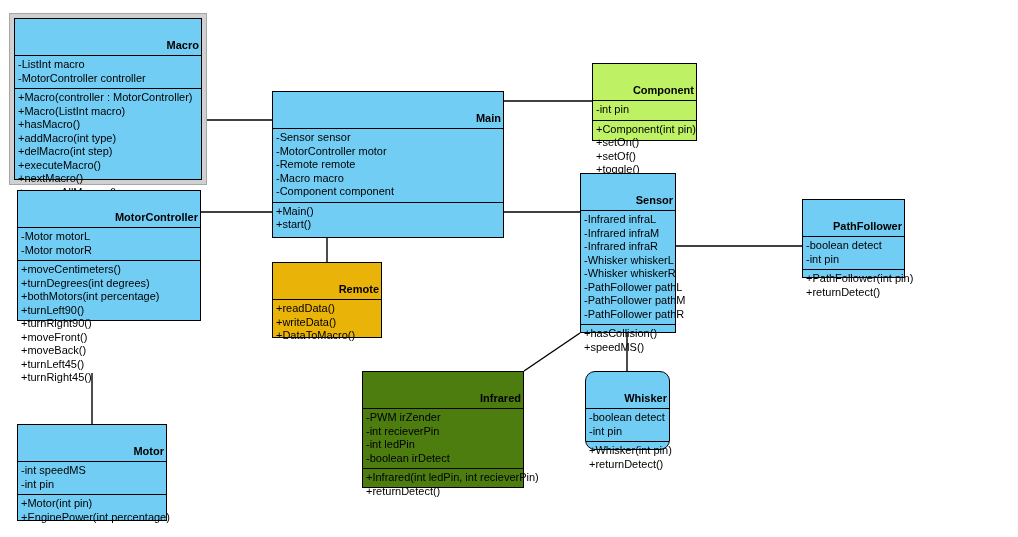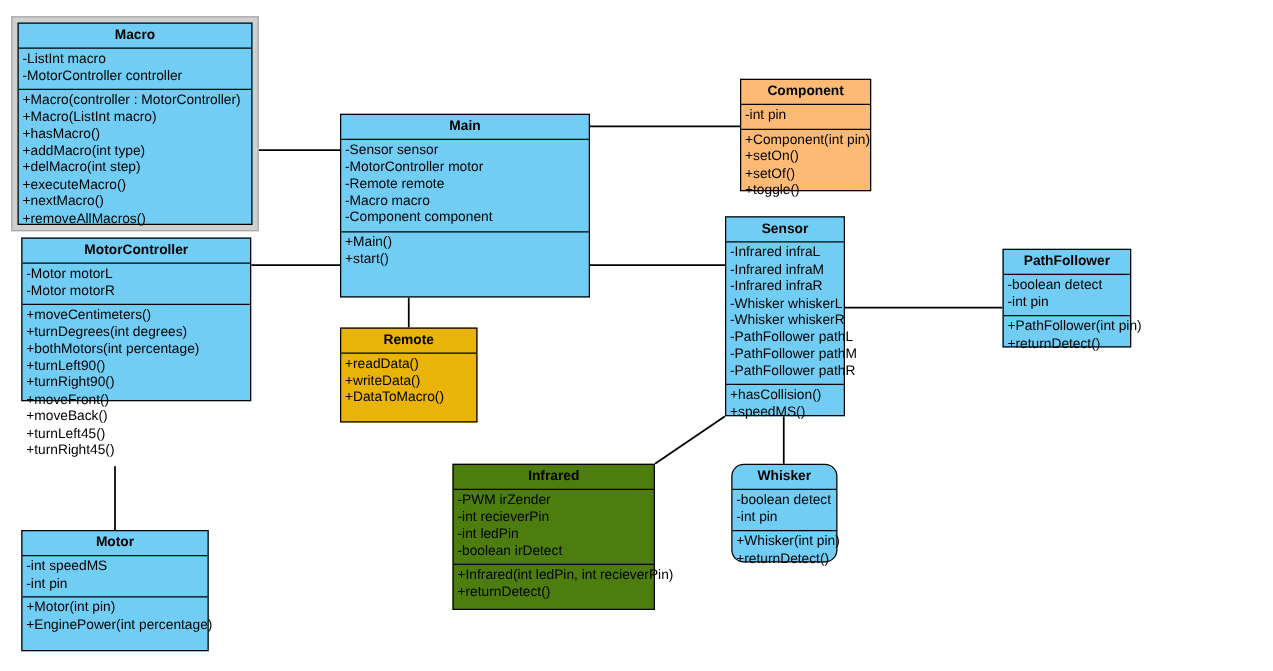--- a/index.html
+++ b/index.html
@@ -25,25 +25,25 @@
   
   .uml-class {
     position: absolute;
     box-sizing: border-box;
     background: #72cdf4;
     border: 1px solid #000000;
     z-index: 3;
   }
   .uml-title {
     box-sizing: border-box;
-    text-align: center;
+    text-align: right;
     font-weight: bold;
     font-size: 11px;
     line-height: 14px;
-    padding: 2px 2px 3px 2px;
+    padding: 19px 2px 3px 2px;
     border-bottom: 1px solid #000000;
     color: #000000;
     white-space: nowrap;
   }
   .uml-section {
     box-sizing: border-box;
     padding: 2px 20px 3px 3px;
     border-bottom: 1px solid #000000;
   }
   .uml-section.last {
@@ -124,21 +124,21 @@
         <div class="uml-title">Motor</div>
         <div class="uml-section">
           <div class="uml-line">-int speedMS</div>
           <div class="uml-line">-int pin</div>
         </div>
         <div class="uml-section last">
           <div class="uml-line">+Motor(int pin)</div>
           <div class="uml-line">+EnginePower(int percentage)</div>
         </div>
       </div>
-      <div class="uml-class" style="left: 272px; top: 91px; width: 200px; height: 147px; background: rgb(114, 205, 244); border-color: rgb(0, 0, 0);">
+      <div class="uml-class" style="left: 272px; top: 91px; width: 232px; height: 147px; background: rgb(114, 205, 244); border-color: rgb(0, 0, 0);">
         <div class="uml-title">Main</div>
         <div class="uml-section">
           <div class="uml-line">-Sensor sensor</div>
           <div class="uml-line">-MotorController motor</div>
           <div class="uml-line">-Remote remote</div>
           <div class="uml-line">-Macro macro</div>
           <div class="uml-line">-Component component</div>
         </div>
         <div class="uml-section last">
           <div class="uml-line static">+Main()</div>
@@ -146,21 +146,21 @@
         </div>
       </div>
       <div class="uml-class" style="left: 272px; top: 262px; width: 110px; height: 76px; background: #eab308; border-color: rgb(0, 0, 0);">
         <div class="uml-title">Remote</div>
         <div class="uml-section last">
           <div class="uml-line">+readData()</div>
           <div class="uml-line">+writeData()</div>
           <div class="uml-line">+DataToMacro()</div>
         </div>
       </div>
-      <div class="uml-class" style="left: 592px; top: 63px; width: 105px; height: 90px; background: #fdba74; border-color: rgb(0, 0, 0);">
+      <div class="uml-class" style="left: 592px; top: 63px; width: 105px; height: 78px; background: #bef264; border-color: rgb(0, 0, 0);">
         <div class="uml-title">Component</div>
         <div class="uml-section">
           <div class="uml-line">-int pin</div>
         </div>
         <div class="uml-section last">
           <div class="uml-line">+Component(int pin)</div>
           <div class="uml-line">+setOn()</div>
           <div class="uml-line">+setOf()</div>
           <div class="uml-line">+toggle()</div>
         </div>

